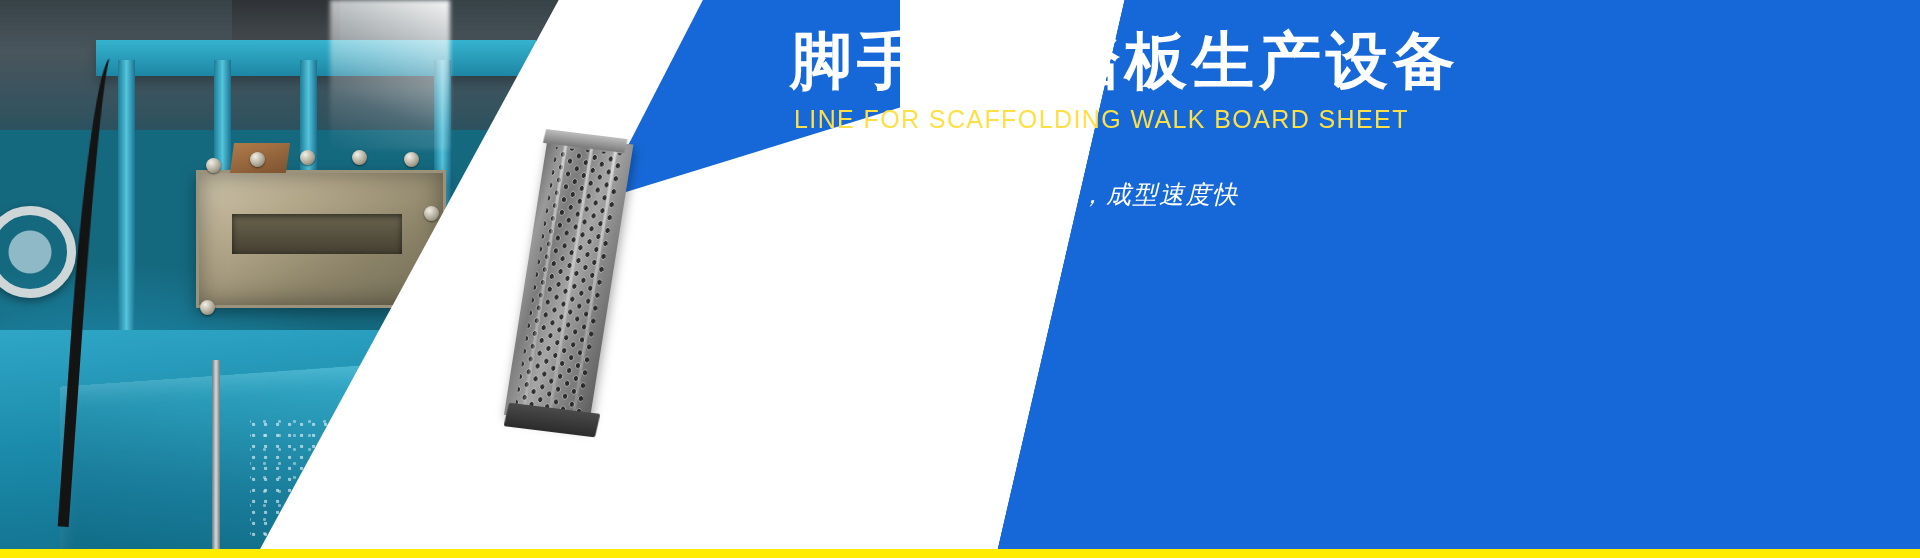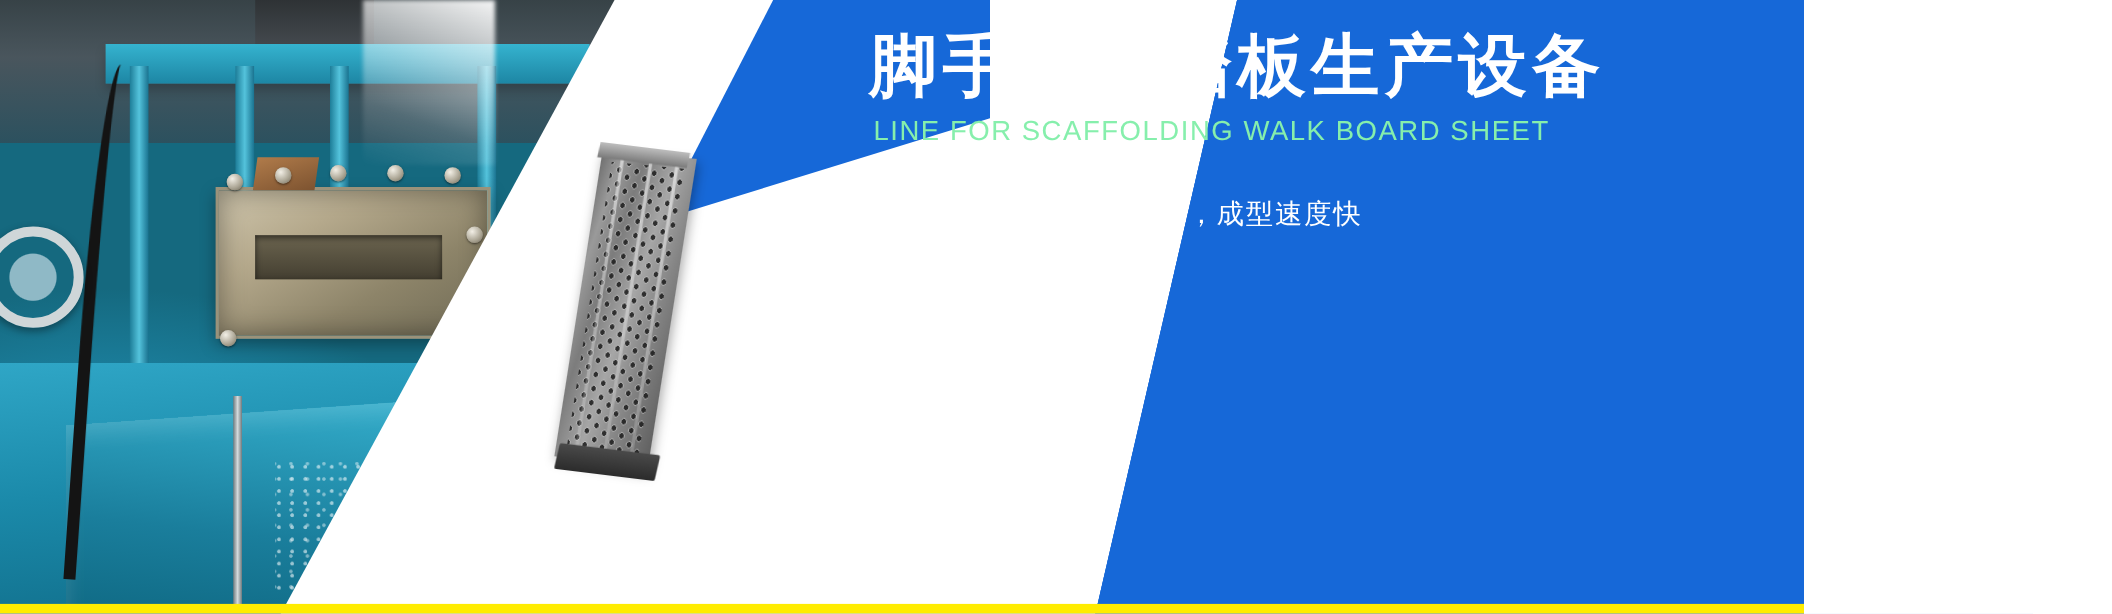--- a/index.html
+++ b/index.html
@@ -1,20 +1,20 @@
 <!DOCTYPE html>
 <html><head>
 <meta charset="utf-8">
 <style>
   html,body{margin:0;padding:0;background:#fff;}
   body{font-family:"Liberation Sans","DejaVu Sans",sans-serif;}
 
   .banner{
     position:relative;
-    width:1640px;height:558px;
+    width:1920px;height:558px;
     overflow:hidden;
     background:#1668d8;
   }
 
   
   .machine-photo{
     position:absolute;left:0;top:0;
     width:560px;height:550px;
     overflow:hidden;
     background:#1f8fb0;
@@ -189,30 +189,31 @@
     letter-spacing:5px;
     line-height:1.12;
     margin:0;
     white-space:nowrap;
   }
   .subtitle{
     font-size:25px;
     font-weight:400;
     letter-spacing:1.4px;
     margin:10px 0 0 4px;
-    color:#86efac;
+    color:#fde047;
     white-space:nowrap;
   }
   .features{margin:44px 0 0 4px;}
   .feature{
     display:flex;align-items:center;
     margin-bottom:40px;
     font-size:25px;
     letter-spacing:1.5px;
     white-space:nowrap;
+    font-style:italic;
   }
   .feature .box{
     display:inline-block;
     width:19px;height:19px;
     border:2px solid #ffffff;
     margin-right:24px;
     flex:0 0 auto;
   }
   .cta{
     margin:22px 0 0 44px;

